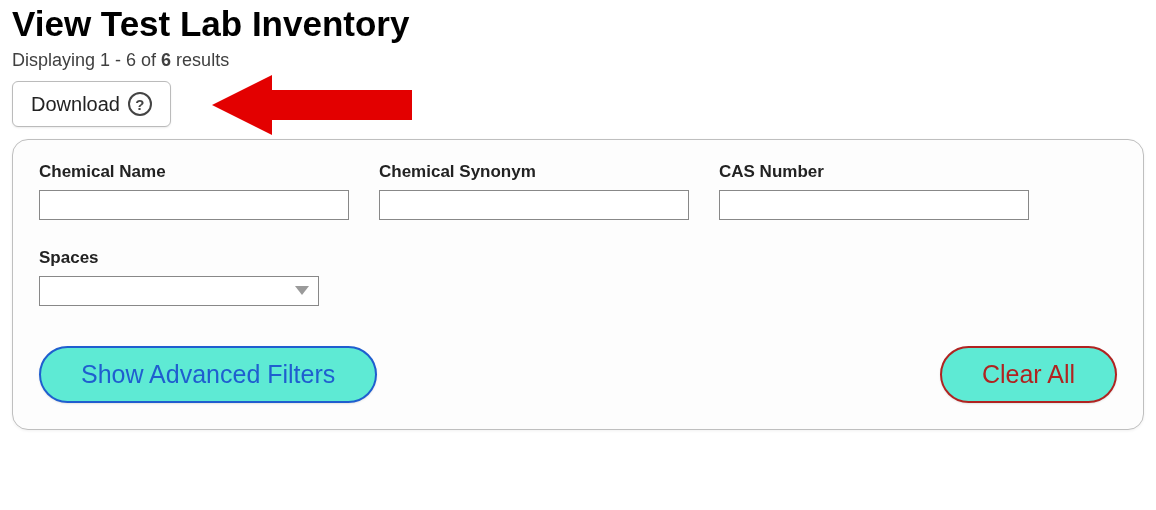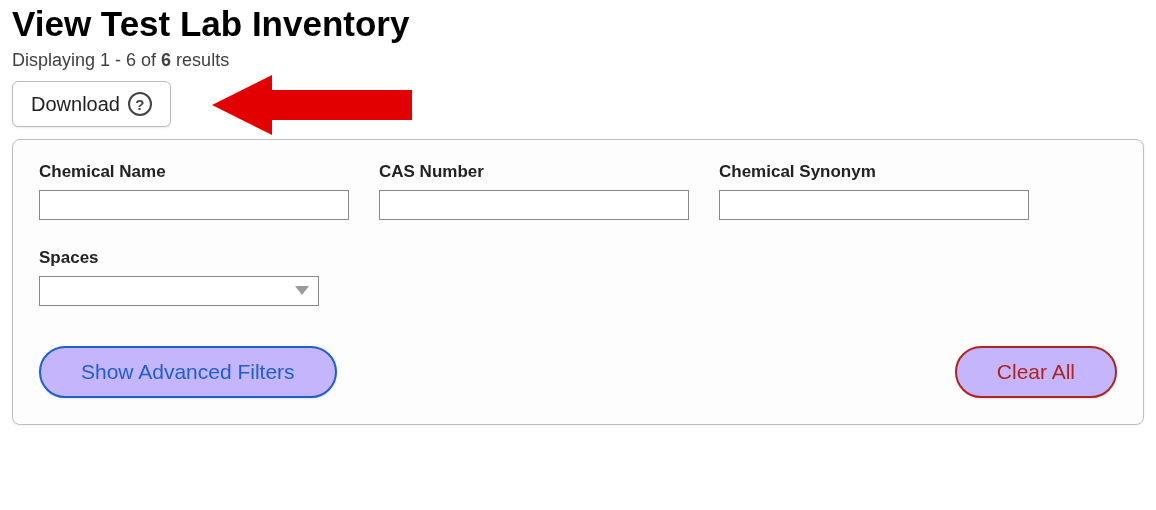--- a/index.html
+++ b/index.html
@@ -92,21 +92,21 @@
     position: absolute;
     left: 200px;
     top: -6px;
     width: 200px;
     height: 60px;
     pointer-events: none;
   }
   
   .panel {
     border: 1px solid #bfbfbf;
-    border-radius: 8px;
+    border-radius: 16px;
     padding: 22px 26px 26px 26px;
     background: #fdfdfd;
     box-shadow: 0 1px 3px rgba(0,0,0,0.06);
   }
   .fields-row {
     display: flex;
     gap: 30px;
     margin-bottom: 28px;
   }
   .field {
@@ -150,22 +150,22 @@
   }
   .panel-footer {
     display: flex;
     justify-content: space-between;
     align-items: center;
     margin-top: 40px;
   }
   .pill-btn {
     border-radius: 999px;
     padding: 12px 40px;
-    font-size: 21px;
-    background: #c4b5fd;
+    font-size: 25px;
+    background: #5eead4;
     cursor: pointer;
     box-shadow: 0 1px 2px rgba(0,0,0,0.1);
   }
   .pill-primary {
     border: 2px solid #1f5ecf;
     color: #1f5ecf;
   }
   .pill-danger {
     border: 2px solid #b02321;
     color: #b02321;
@@ -195,25 +195,25 @@
 
   </div>
 
   <div class="panel">
     <div class="fields-row">
       <div class="field">
         <label>Chemical Name</label>
         <input type="text" class="text-input" value="" style="">
       </div>
       <div class="field">
+        <label>Chemical Synonym</label>
+        <input type="text" class="text-input" value="" style="">
+      </div>
+      <div class="field">
         <label>CAS Number</label>
-        <input type="text" class="text-input" value="" style="">
-      </div>
-      <div class="field">
-        <label>Chemical Synonym</label>
         <input type="text" class="text-input" value="" style="">
       </div>
     </div>
 
     <div class="fields-row" style="margin-bottom:0;">
       <div class="field">
         <label>Spaces</label>
         <div class="select-wrap">
           <input type="text" readonly="" class="select-input" value="" style="">
           <span class="select-caret">

